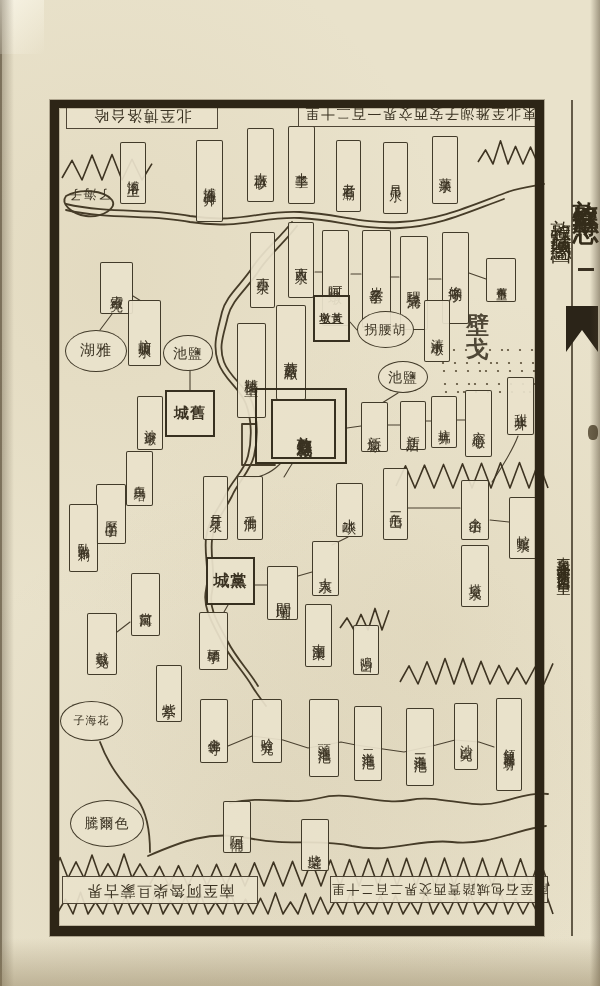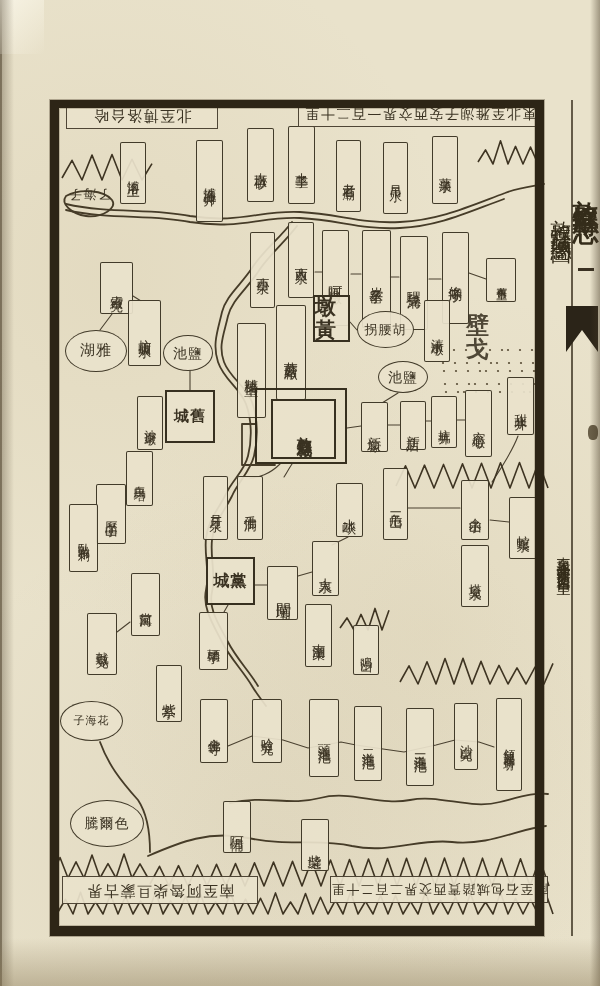--- a/index.html
+++ b/index.html
@@ -150,31 +150,31 @@
       <div class="place hlabel noborder" style="left: 66px; top: 182px; width: 46px; height: 24px; font-size: 13px;">了海子</div>
       <div class="place box" style="left: 250px; top: 232px; width: 25px; height: 76px; font-size: 13px;">小西泉</div>
       <div class="place box" style="left: 288px; top: 222px; width: 26px; height: 76px; font-size: 13px;">大西泉</div>
       <div class="place box" style="left: 322px; top: 230px; width: 27px; height: 96px; font-size: 14px;">呵呵墩</div>
       <div class="place box" style="left: 362px; top: 230px; width: 29px; height: 98px; font-size: 14px;">炭窰子</div>
       <div class="place box" style="left: 400px; top: 236px; width: 28px; height: 94px; font-size: 14px;">騾兒溝</div>
       <div class="place box" style="left: 442px; top: 232px; width: 27px; height: 92px; font-size: 14px;">條湖子</div>
       <div class="place box2" style="left: 486px; top: 258px; width: 30px; height: 44px; font-size: 11px;">舊有土堡</div>
       <div class="place box" style="left: 237px; top: 323px; width: 29px; height: 95px; font-size: 14px;">雙橋堡</div>
       <div class="place box" style="left: 276px; top: 305px; width: 30px; height: 95px; font-size: 14px;">蘑菇廠</div>
-      <div class="place city" style="left: 313px; top: 295px; width: 37px; height: 47px; font-size: 21px;">墩黃</div>
+      <div class="place city" style="left: 313px; top: 295px; width: 37px; height: 47px; font-size: 11px; text-decoration: underline;">墩黃</div>
       <div class="place oval" style="left: 357px; top: 311px; width: 57px; height: 37px; font-size: 13px;">拐腰胡</div>
       <div class="place box" style="left: 424px; top: 300px; width: 26px; height: 62px; font-size: 13px;">清水墩</div>
       <div class="place bigchars" style="left: 466px; top: 322px; width: 52px; height: 30px;">壁戈</div>
       <div class="place box" style="left: 507px; top: 377px; width: 27px; height: 58px; font-size: 13px;">甜水井</div>
       <div class="place box" style="left: 100px; top: 262px; width: 33px; height: 52px; font-size: 13px;">索緶兒</div>
       <div class="place box" style="left: 128px; top: 300px; width: 33px; height: 66px; font-size: 13px;">坊蘆甽水</div>
       <div class="place oval" style="left: 65px; top: 330px; width: 62px; height: 42px; font-size: 15px;">湖雅</div>
       <div class="place oval" style="left: 163px; top: 335px; width: 50px; height: 36px; font-size: 14px;">池鹽</div>
       <div class="place oval" style="left: 378px; top: 361px; width: 50px; height: 32px; font-size: 14px;">池鹽</div>
-      <div class="place city" style="left: 165px; top: 390px; width: 50px; height: 53px; font-size: 15px;">城舊</div>
+      <div class="place city" style="left: 165px; top: 390px; width: 50px; height: 47px; font-size: 15px;">城舊</div>
       <div class="place box" style="left: 137px; top: 396px; width: 26px; height: 54px; font-size: 12px;">沙棗墩</div>
       <div class="place city-double" style="left: 255px; top: 388px; width: 92px; height: 76px;">
         <div class="inner">敦煌縣城</div>
       </div>
       <div class="place box" style="left: 361px; top: 402px; width: 27px; height: 50px; font-size: 14px;">新壕</div>
       <div class="place box" style="left: 400px; top: 401px; width: 26px; height: 49px; font-size: 14px;">新店</div>
       <div class="place box" style="left: 431px; top: 396px; width: 26px; height: 52px; font-size: 12px;">坑坑井</div>
       <div class="place box" style="left: 465px; top: 390px; width: 27px; height: 67px; font-size: 13px;">空心墩</div>
       <div class="place box" style="left: 126px; top: 451px; width: 27px; height: 55px; font-size: 12px;">白馬塔</div>
       <div class="place box" style="left: 96px; top: 484px; width: 30px; height: 60px; font-size: 13px;">歷山子</div>

